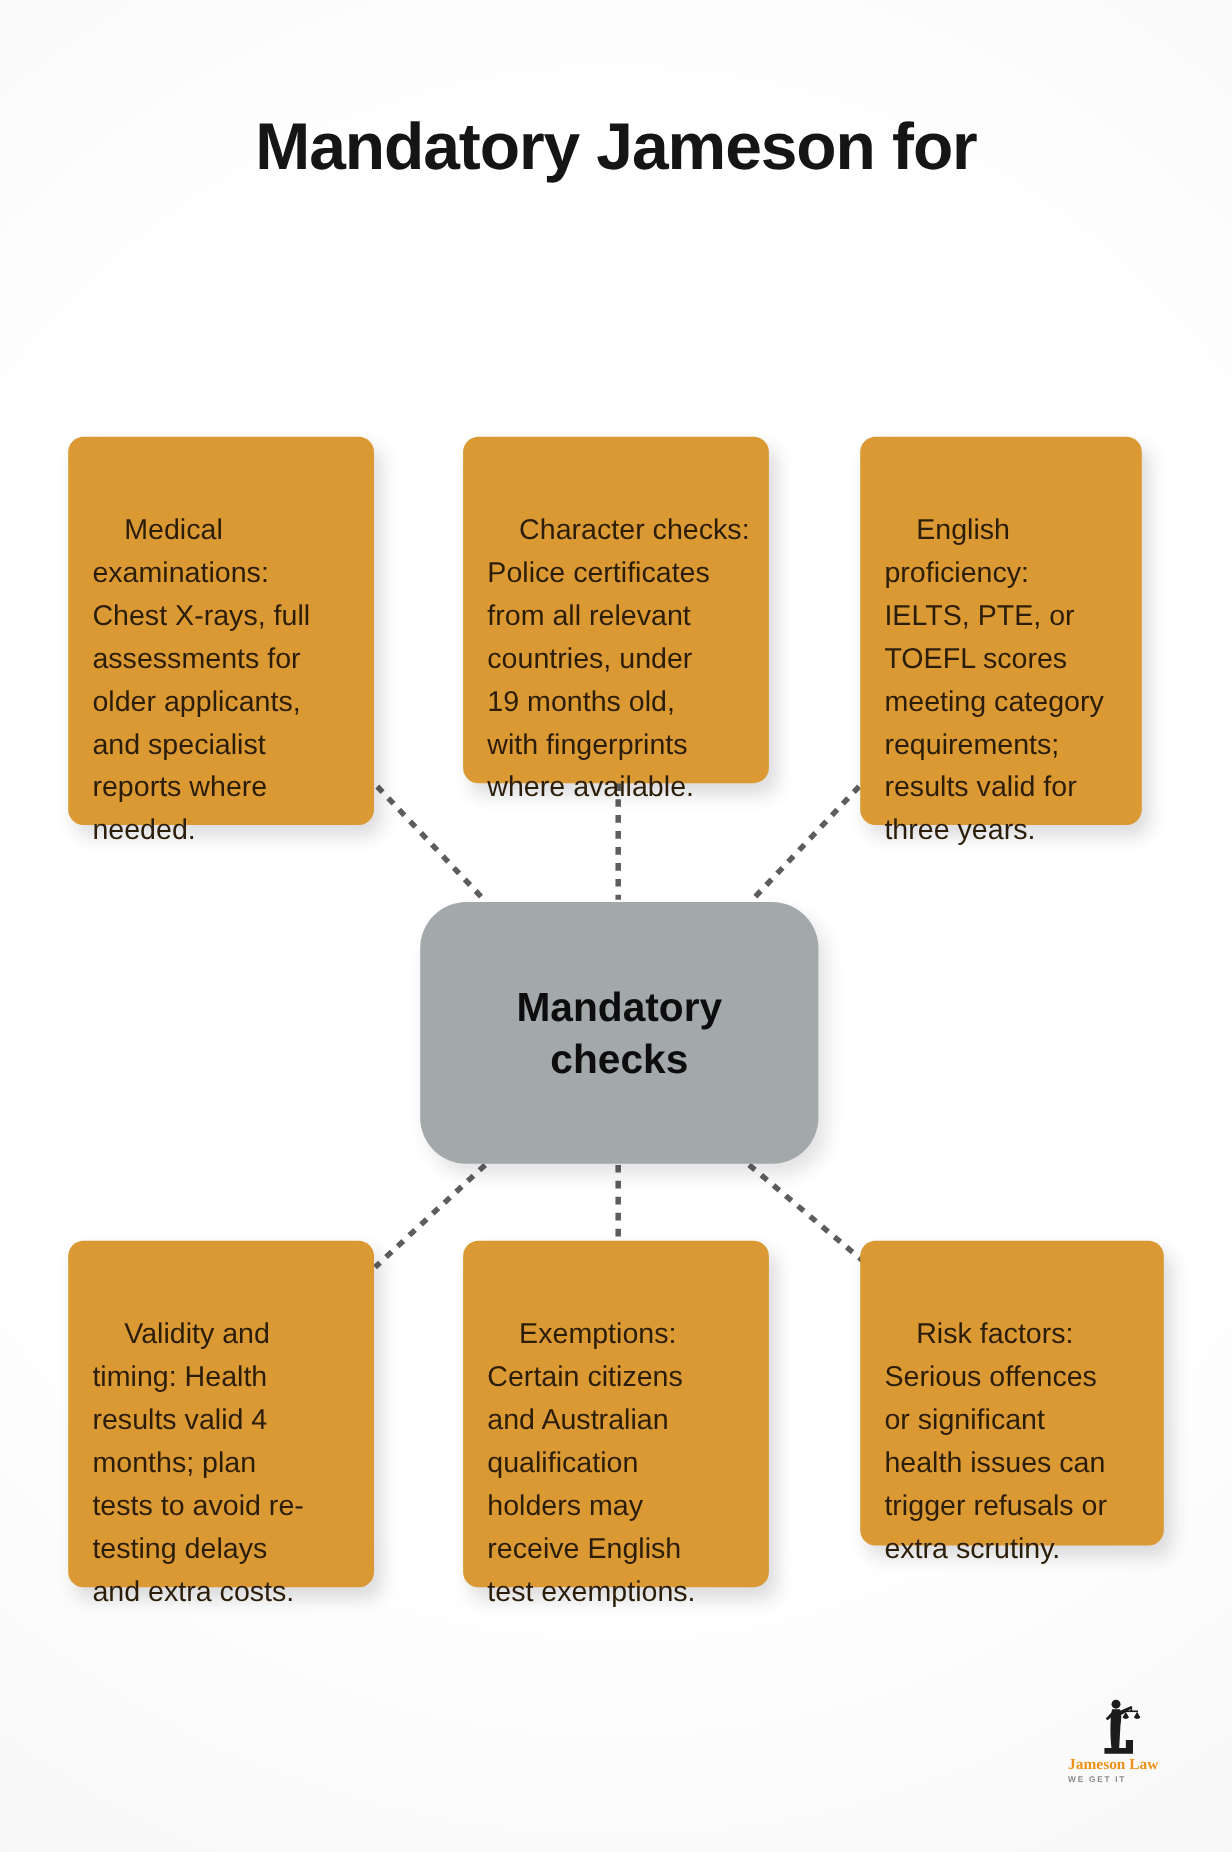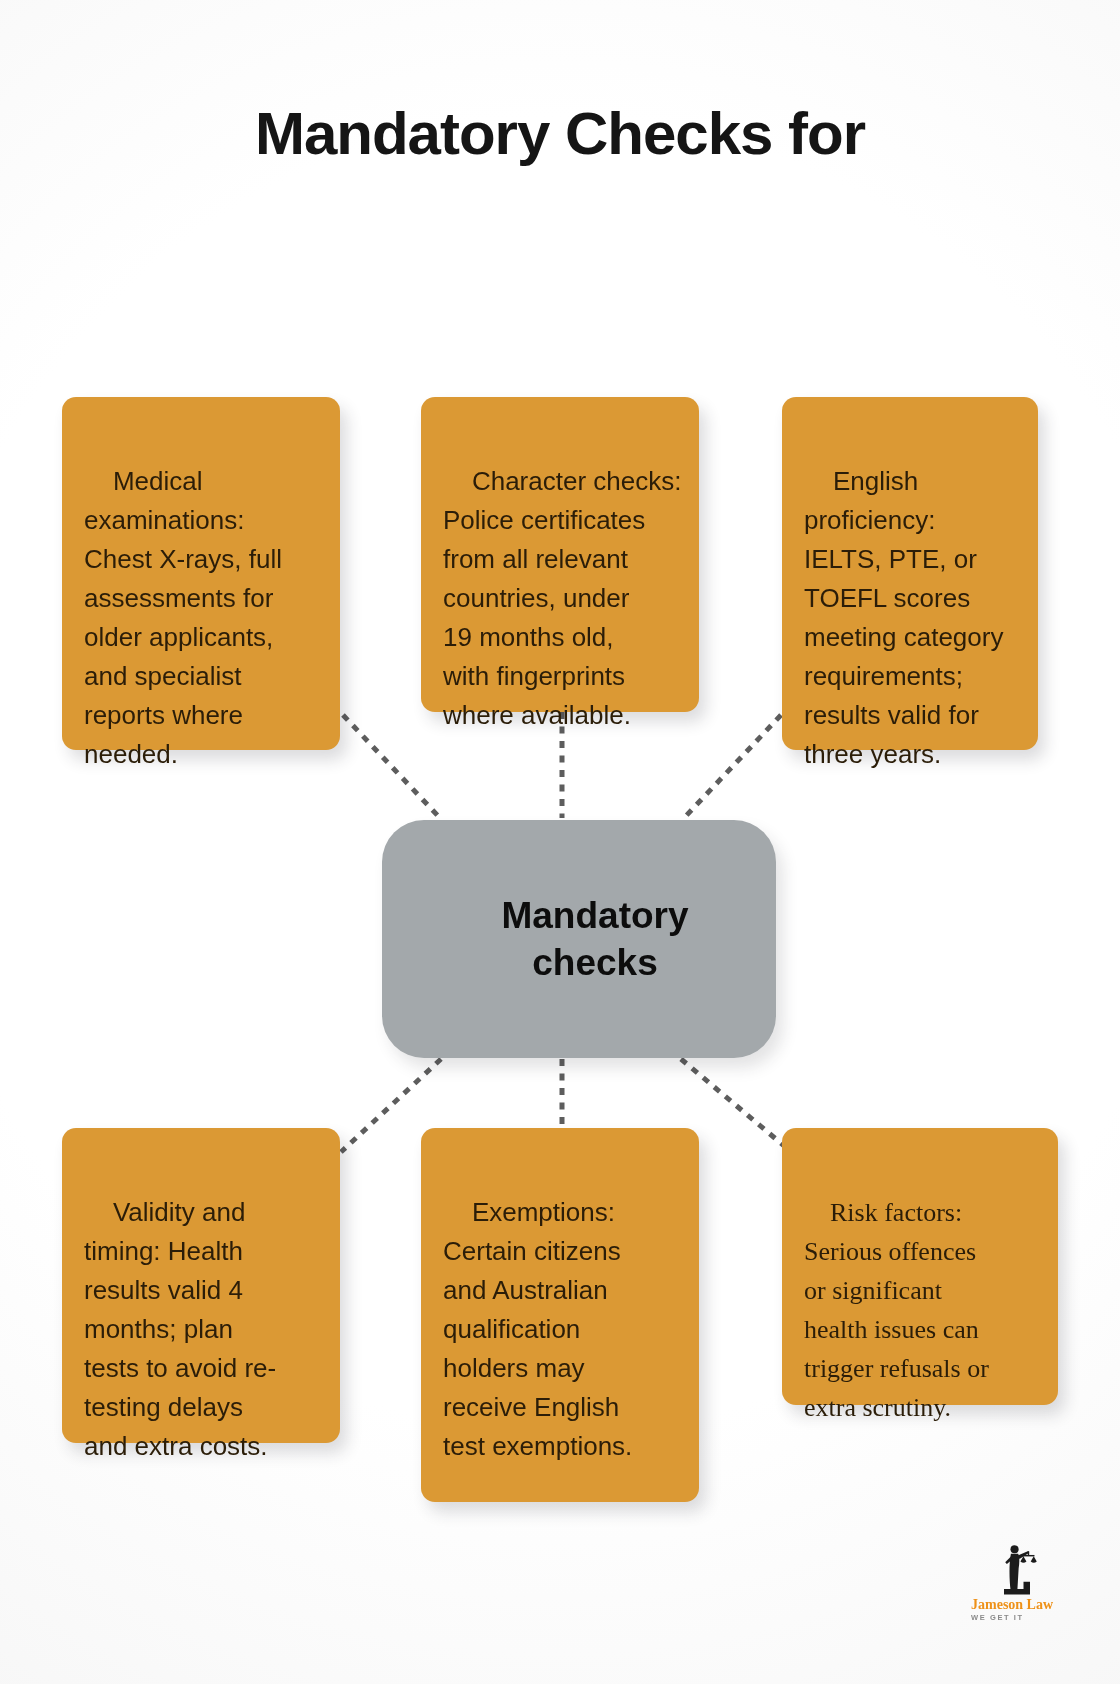--- a/index.html
+++ b/index.html
@@ -27,31 +27,30 @@
     color:#2b1d08;
     font-size:26px;line-height:39px;
     padding:26px 10px 24px 22px;
     box-sizing:border-box;
     white-space:pre;
   }
   .node-1{left:62px;top:397px;width:278px;height:353px;}
   .node-2{left:421px;top:397px;width:278px;height:315px;}
   .node-3{left:782px;top:397px;width:256px;height:353px;}
   .node-4{left:62px;top:1128px;width:278px;height:315px;}
-  .node-5{left:421px;top:1128px;width:278px;height:374px;}
-  .node-6{left:782px;top:1128px;width:276px;height:277px;font-family:Liberation Serif, serif;}
+  .node-5{left:421px;top:1128px;width:278px;height:315px;}
+  .node-6{left:782px;top:1128px;width:276px;height:277px;}
   .center-node{
     position:absolute;left:382px;top:820px;width:362px;height:238px;
     background:#A3A8AB;border-radius:42px;
     box-shadow:7px 10px 16px rgba(40,40,50,0.13);
     display:flex;align-items:center;justify-content:center;
     text-align:center;color:#0d0d0d;
     font-weight:700;font-size:37px;line-height:47px;
     white-space:pre-line;
-    padding-left:32px;
   }
   .logo{
     position:absolute;left:971px;top:1544px;width:92px;
     text-align:left;
   }
   .logo-figure{display:block;margin:0 auto;width:46px;height:52px;}
   .logo-brand{
     display:block;margin-top:1px;
     font-family:"Liberation Serif","DejaVu Serif",serif;
     font-weight:700;font-size:14px;line-height:15px;color:#EE9118;
@@ -62,21 +61,21 @@
     font-size:7.5px;letter-spacing:1.6px;color:#8a8a8a;font-weight:700;
     white-space:nowrap;
   }
 </style>
 </head>
 <body>
 
 <div class="canvas">
 
   <div class="title">
-    <span>Mandatory Checks for</span>
+    <span>Mandatory Jameson for</span>
   </div>
 
   <svg class="connectors" viewBox="0 0 1120 1684" xmlns="http://www.w3.org/2000/svg">
     <line x1="343" y1="715" x2="440" y2="818"></line>
     <line x1="562" y1="712" x2="562" y2="818"></line>
     <line x1="781" y1="715" x2="684" y2="818"></line>
     <line x1="441" y1="1059" x2="341" y2="1152"></line>
     <line x1="562" y1="1059" x2="562" y2="1127"></line>
     <line x1="681" y1="1059" x2="789" y2="1150"></line>
   </svg>

